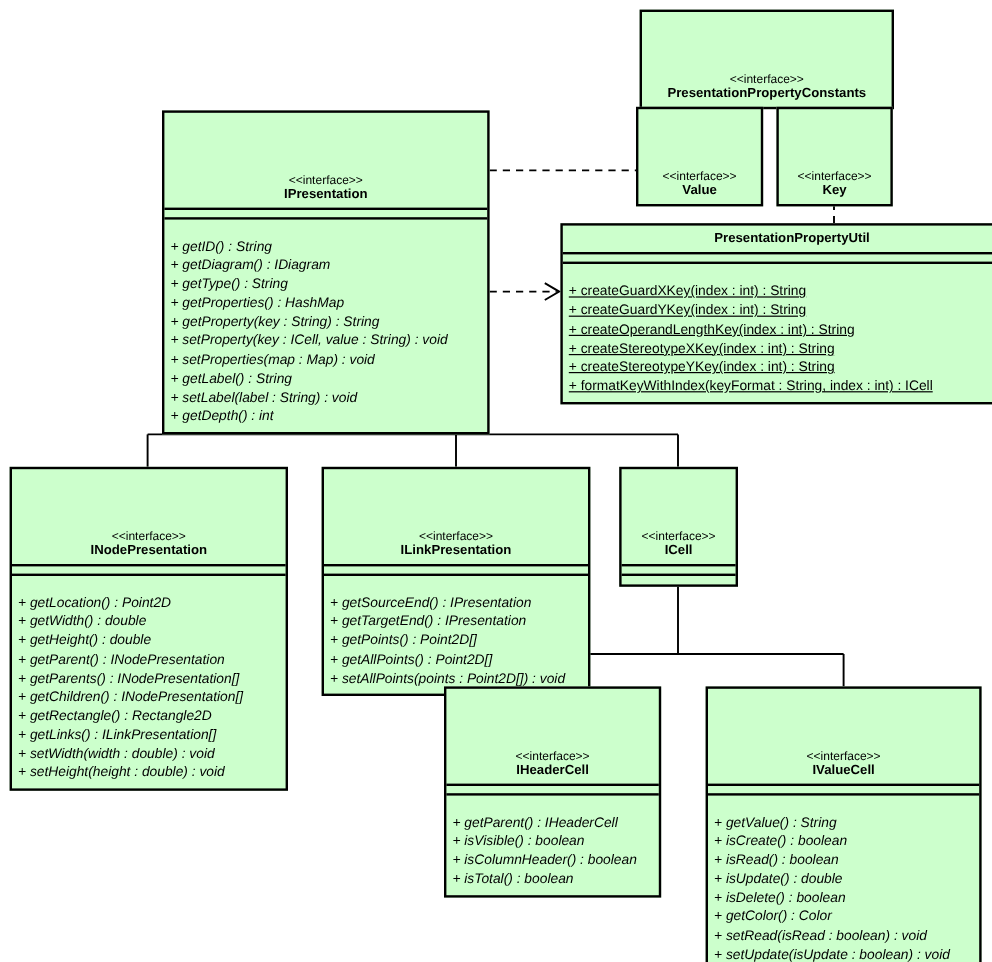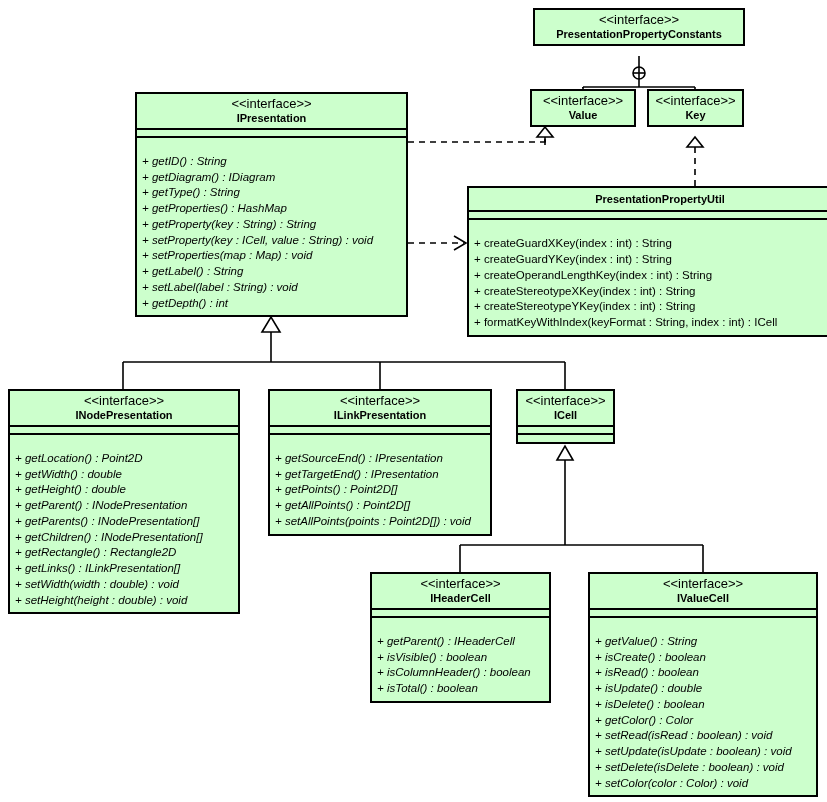--- a/index.html
+++ b/index.html
@@ -32,23 +32,24 @@
     background: #ccffcc;
     border: 2px solid #000000;
     z-index: 2;
   }
   .hdr {
     padding: 3px 4px 4px 4px;
     text-align: center;
     line-height: 1.12;
   }
   .stereo {
-    font-size: 13px;
+    font-size: 10px;
     color: #000000;
     letter-spacing: 0px;
+    margin-top: 48px;
   }
   .cname {
     font-size: 11px;
     font-weight: bold;
     color: #000000;
     white-space: nowrap;
   }
   .sep {
     border-top: 2px solid #000000;
     height: 0;
@@ -67,20 +68,21 @@
     font-size: 11.5px;
     font-style: italic;
     color: #000000;
     white-space: nowrap;
     line-height: 1.37;
   }
   .op.static {
     font-style: normal;
   }
   .op.static .txt {
+    text-decoration: underline;
   }
 </style>
 </head>
 <body>
 
 <div id="diagram">
 
   <svg class="edges" viewBox="0 0 827 802">
     <g stroke="#000000" stroke-width="1.6" fill="none">
 

